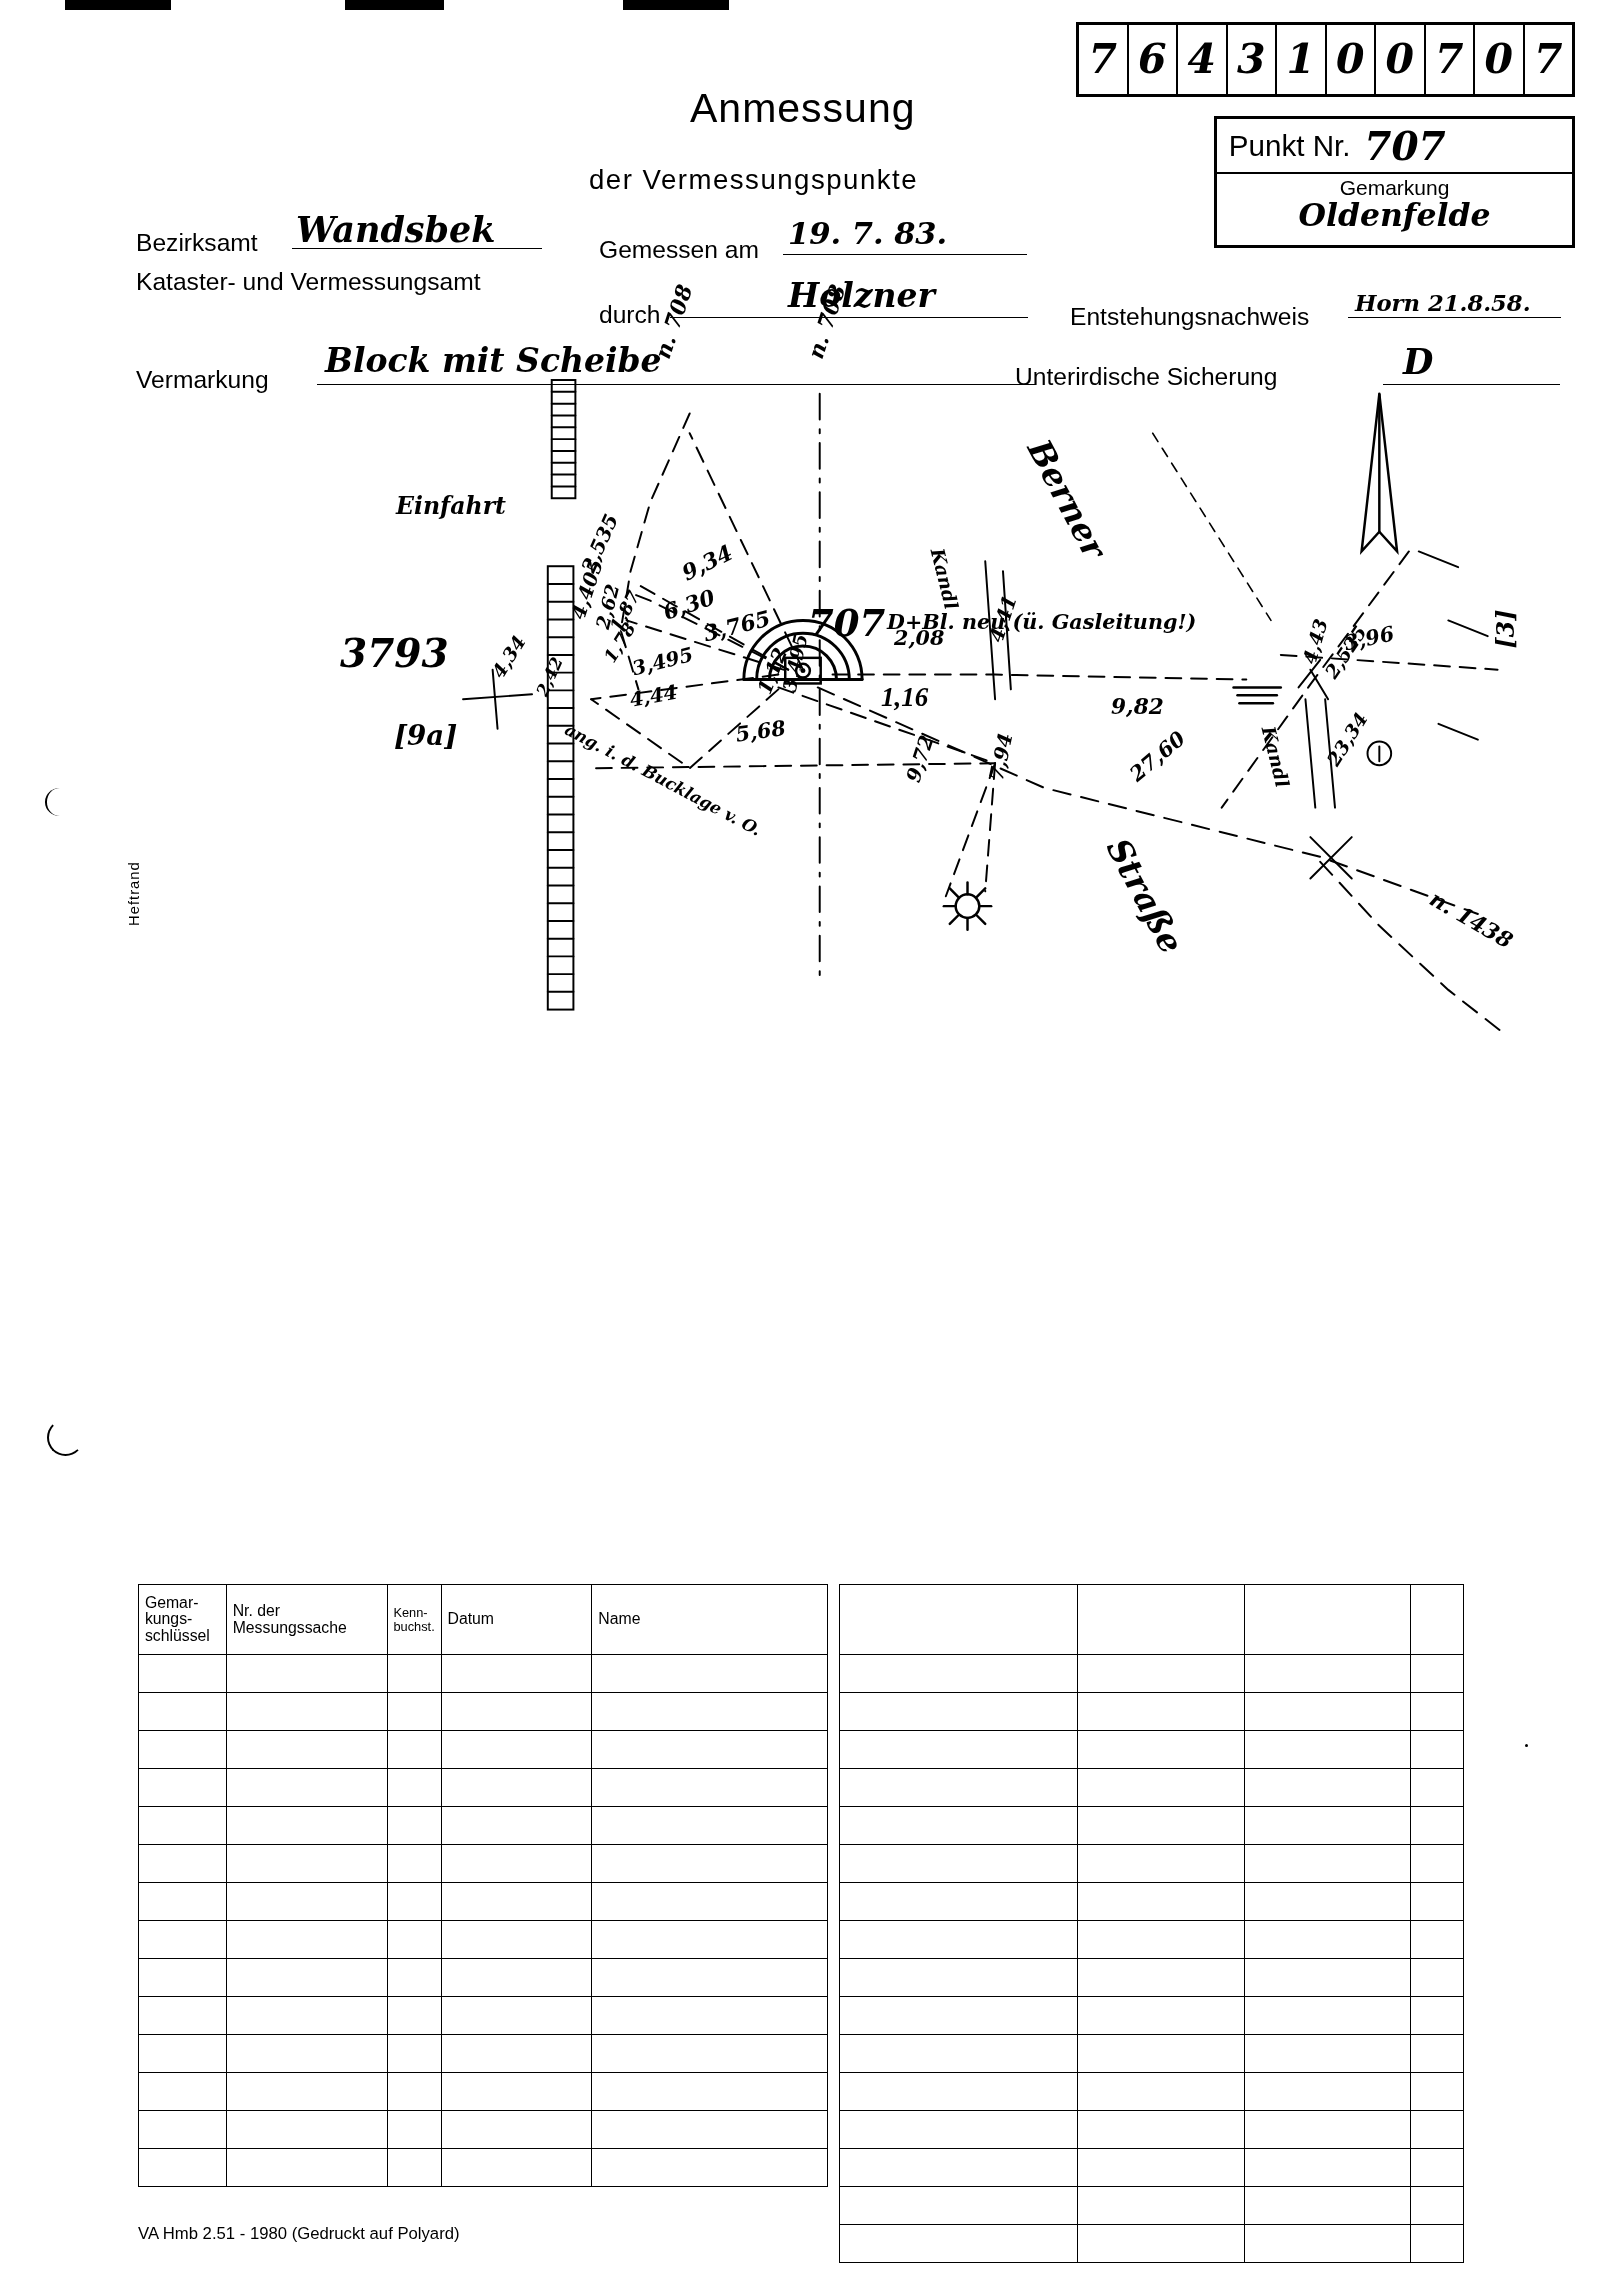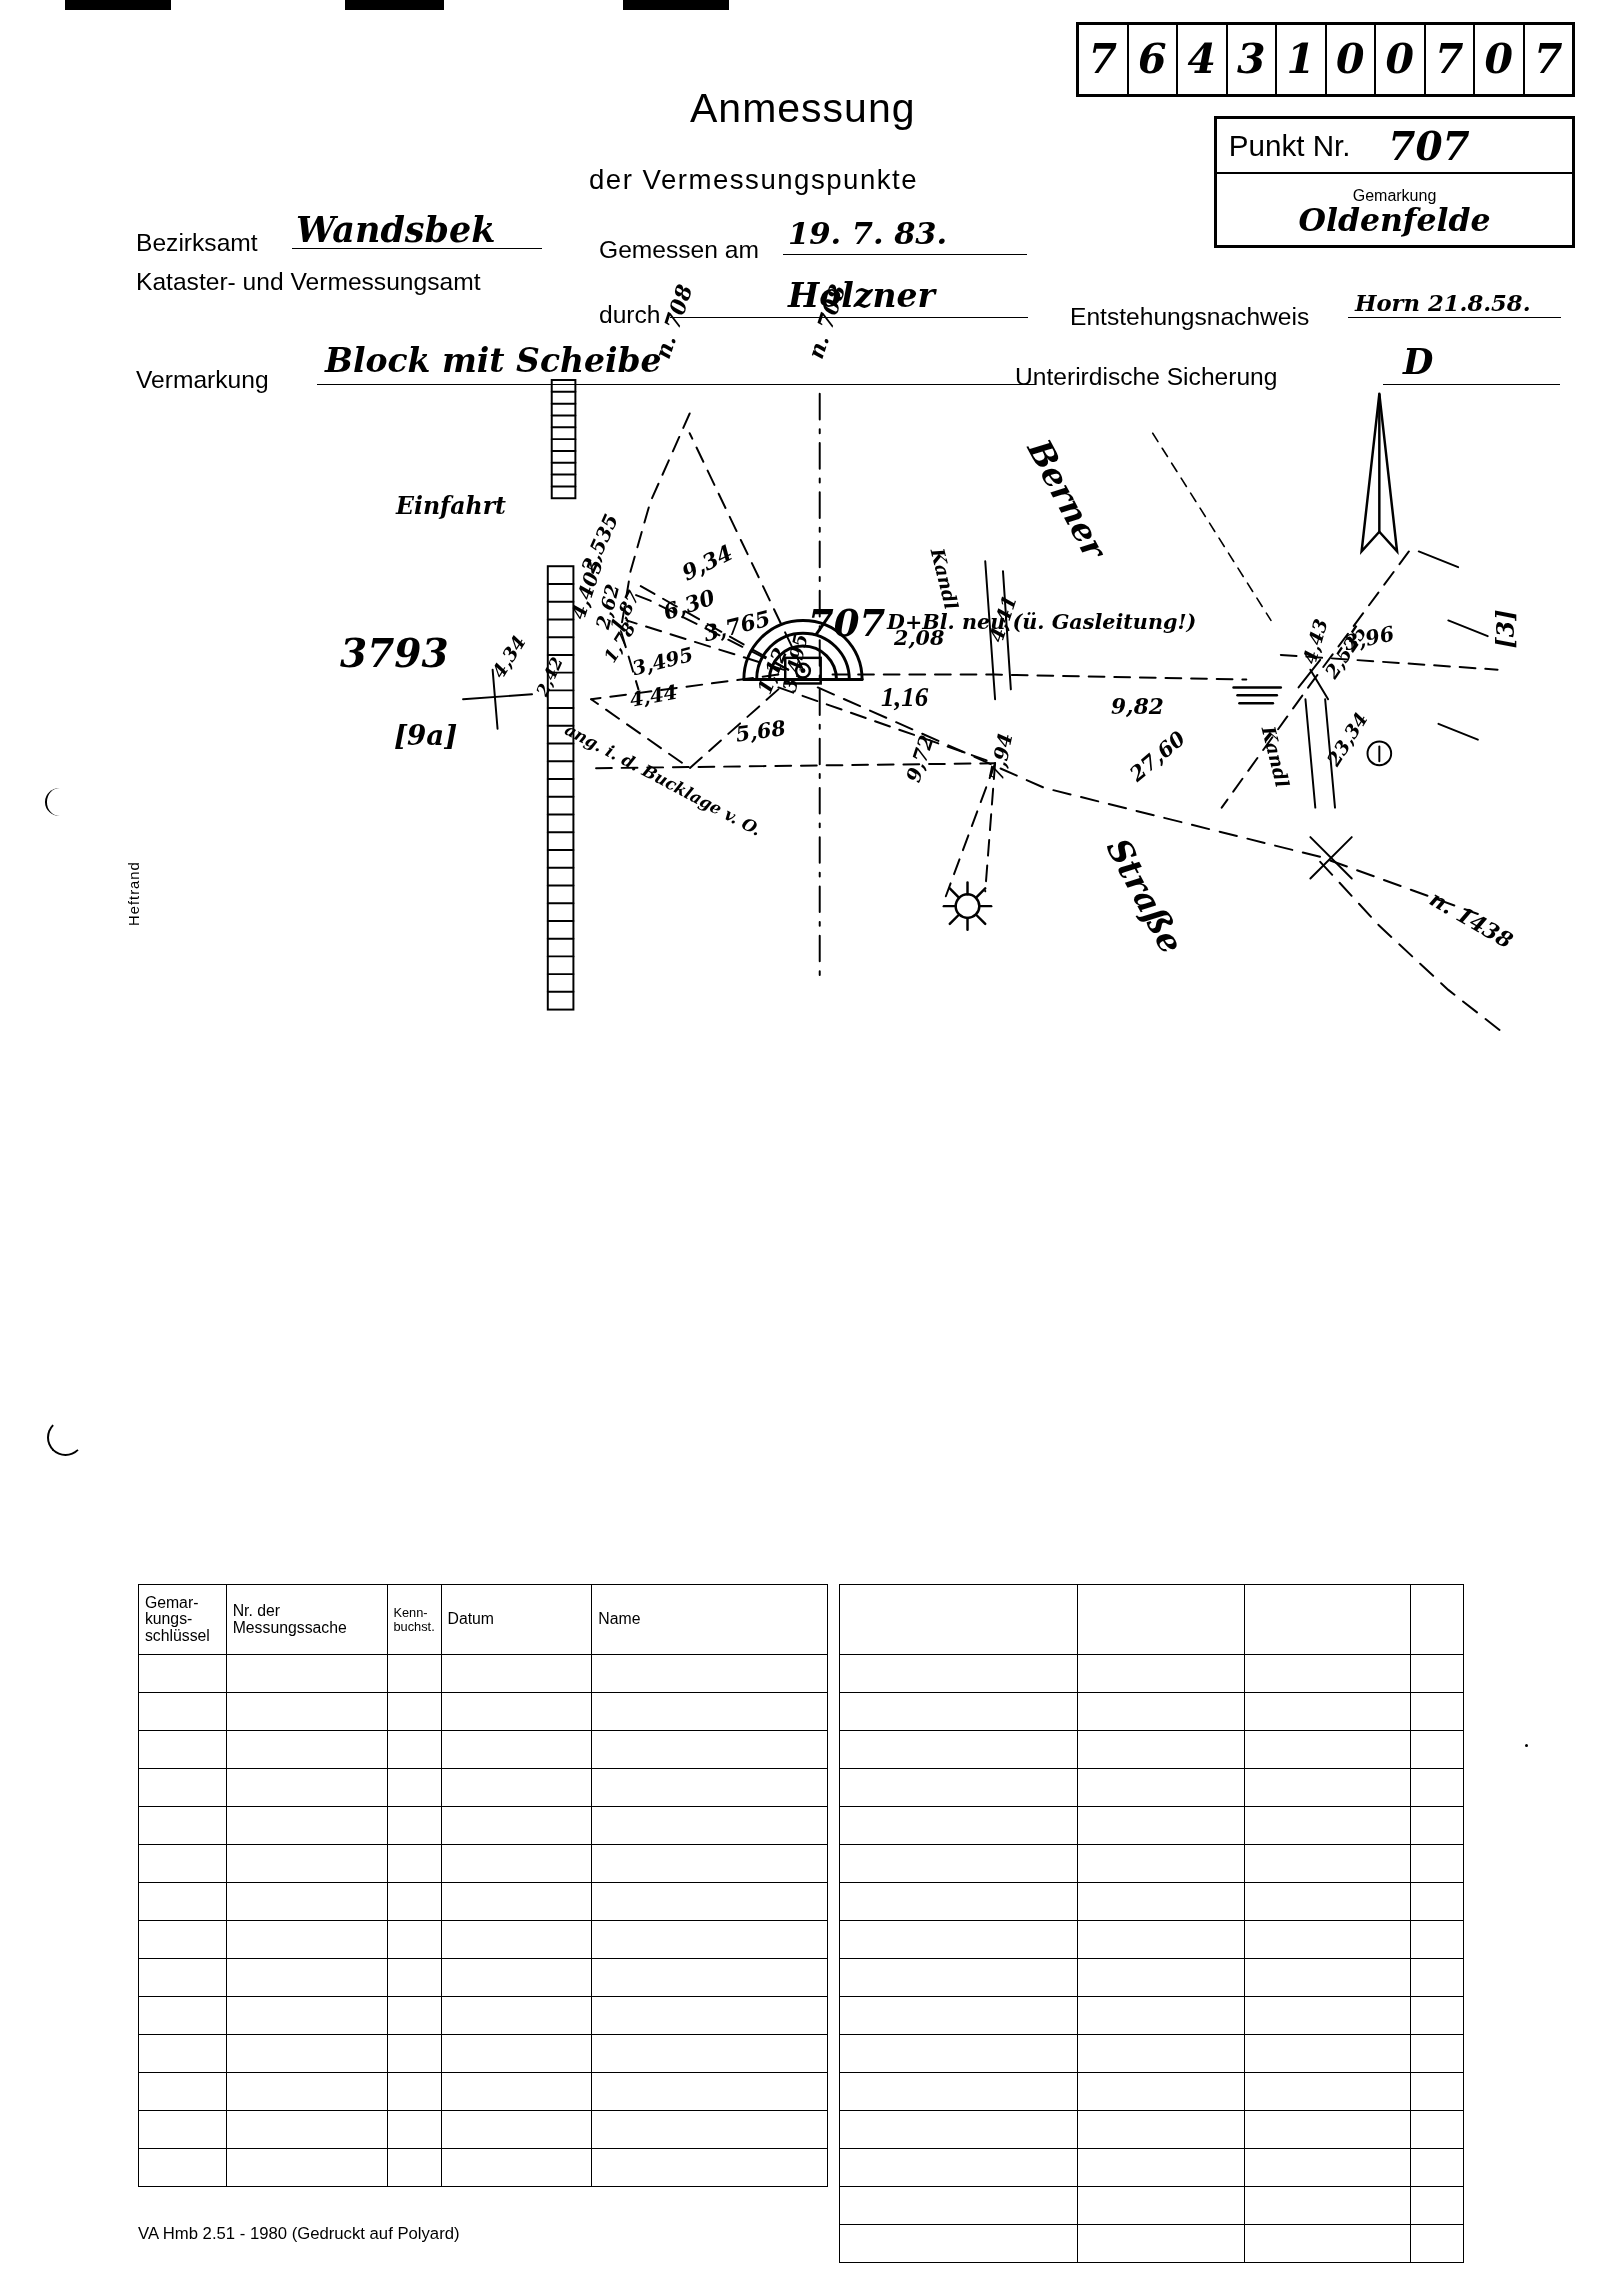--- a/index.html
+++ b/index.html
@@ -51,34 +51,33 @@
     width: 355px; height: 126px;
     border: 3px solid #000;
   }
   #point-box .pn-row {
     height: 55px;
     border-bottom: 2px solid #000;
     display: flex;
     align-items: center;
     padding-left: 11.8px;
     box-sizing: border-box;
-    gap: 24px;
   }
   #point-box .pn-label { font-size: 29.6px; }
   #point-box .pn-value {
     margin-left: 13.8px;
     font-size: 39px;
     font-family: "DejaVu Serif", serif;
     font-style: italic;
     font-weight: bold;
   }
   #point-box .gem-label {
     text-align: center;
-    font-size: 16px;
-    padding-top: 13px;
+    font-size: 21px;
+    padding-top: 2px;
   }
   #point-box .gem-value {
     text-align: center;
     font-size: 31.5px;
     font-family: "DejaVu Serif", serif;
     font-style: italic;
     font-weight: bold;
     margin-top: -3.9px;
   }
 

